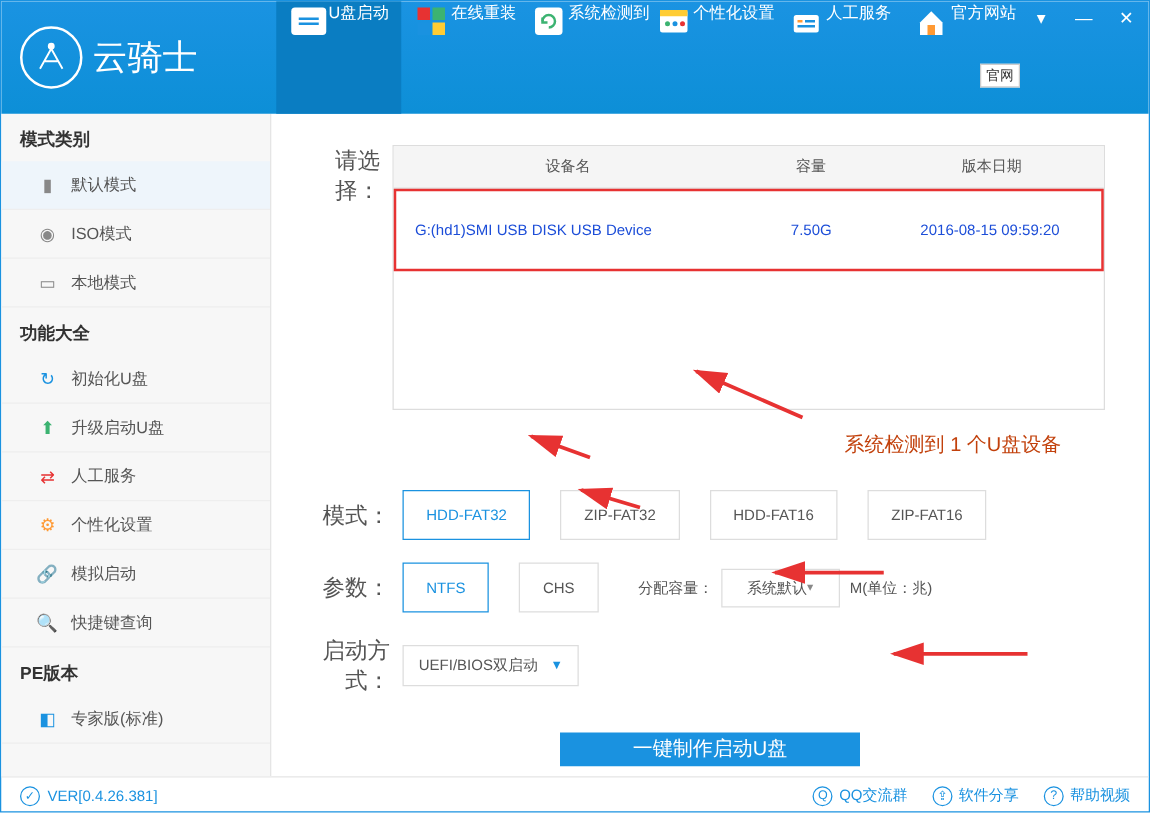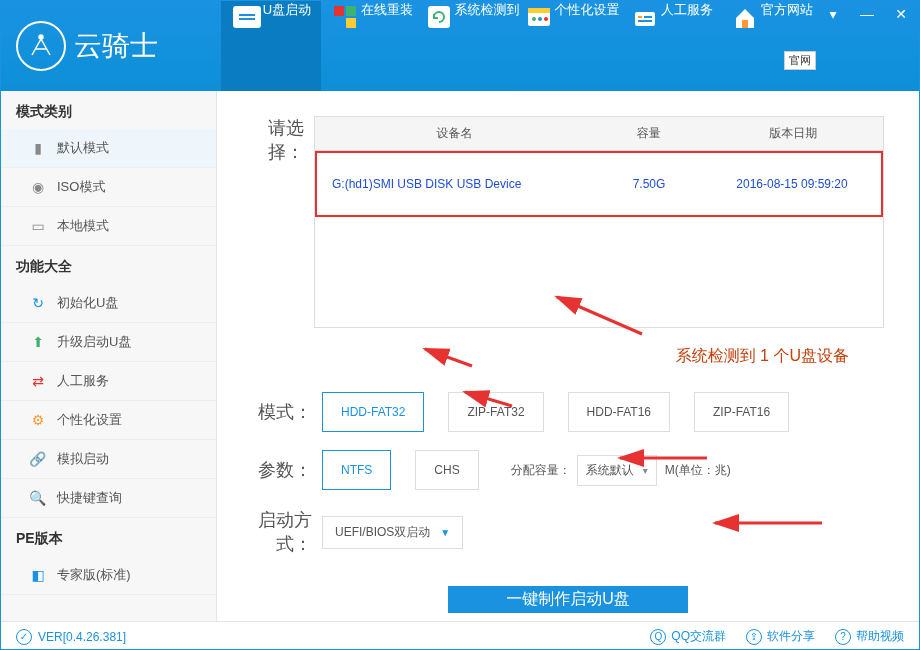--- a/index.html
+++ b/index.html
@@ -34,21 +34,21 @@
 .table-row{display:flex;border:2px solid #e73232}
 .td{padding:24px 10px;font-size:12px;color:#1d4ed8;text-align:center}
 .td1{width:278px;text-align:left;padding-left:15px}
 .td2{width:108px}
 .td3{width:178px}
 .table-empty{height:110px}
 .detect-text{text-align:right;font-size:16px;color:#c2410c;margin:10px 35px 25px 0}
 .option-btn{display:inline-block;padding:12px 18px;border:1px solid #ddd;font-size:12px;color:#555;margin-right:24px;cursor:pointer;background:#fff}
 .option-btn.selected{border-color:#1a92e0;color:#1a92e0}
 .param-label{font-size:12px;color:#555;margin-left:8px;margin-right:6px}
-.select-box{border:1px solid #ddd;padding:6px 8px;font-size:12px;color:#555;min-width:80px;display:inline-flex;align-items:center;justify-content:space-between;cursor:pointer}
+.select-box{border:1px solid #ddd;padding:6px 20px;font-size:12px;color:#555;min-width:80px;display:inline-flex;align-items:center;justify-content:space-between;cursor:pointer}
 .boot-select{border:1px solid #ddd;padding:7px 12px;font-size:12px;color:#555;display:inline-flex;align-items:center;cursor:pointer}
 .dropdown-arrow{color:#1a92e0;margin-left:10px;font-size:10px}
 .big-btn{width:240px;height:27px;background:#1a92e0;color:#fff;font-size:16px;display:flex;align-items:center;justify-content:center;margin:30px auto 0;cursor:pointer}
 .footer{height:30px;border-top:1px solid #e5e5e5;display:flex;align-items:center;padding:0 15px;font-size:12px;color:#1a92e0}
 .footer-left{display:flex;align-items:center;gap:6px}
 .footer-right{margin-left:auto;display:flex;gap:20px}
 .footer-link{display:flex;align-items:center;gap:5px;cursor:pointer;color:#1a92e0}
 .circle-icon{width:16px;height:16px;border:1px solid #1a92e0;border-radius:50%;display:flex;align-items:center;justify-content:center;font-size:10px}
 .arrow{position:absolute;pointer-events:none}
 .icon-usb{width:28px;height:22px;background:#fff;border-radius:3px;position:relative}

